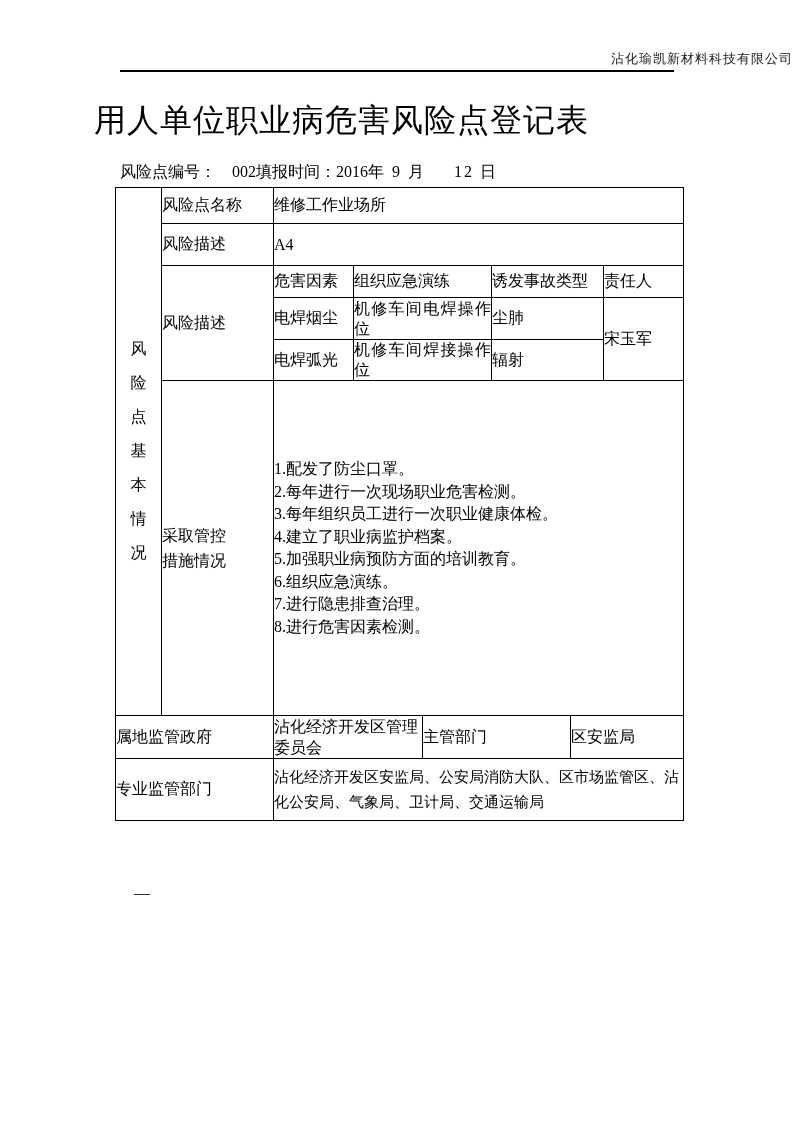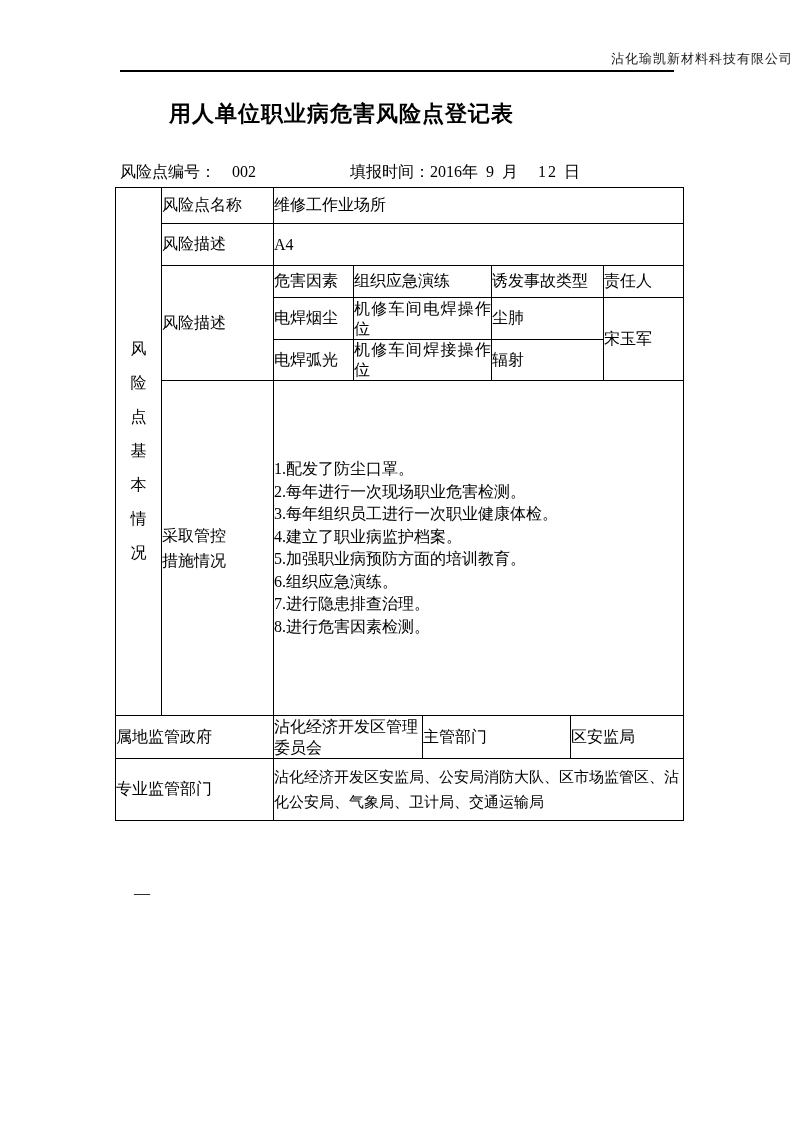--- a/index.html
+++ b/index.html
@@ -32,37 +32,37 @@
     height: 2px;
     background: #000;
   }
 
   .doc-title {
     position: absolute;
     top: 99px;
     left: 0;
     width: 683px;
     text-align: center;
-    font-size: 22px;
-    font-weight: bold;
+    font-size: 32px;
+    font-weight: normal;
     letter-spacing: 1px;
   }
 
   .meta-row {
     position: absolute;
     top: 162px;
     left: 120px;
     width: 568px;
     font-size: 16px;
     white-space: nowrap;
   }
   .meta-row .v-risk-no { margin-left: 16px; }
-  .meta-row .date-part1 { margin-left: 94px; }
+  .meta-row .date-part1 { }
   .meta-row .date-part2 { letter-spacing: 2px; }
-  .meta-row .date-part3 { margin-left: 18px; letter-spacing: 2px; }
+  .meta-row .date-part3 { margin-left: 28px; letter-spacing: 2px; }
 
   table.main-table {
     position: absolute;
     top: 187px;
     left: 115px;
     width: 568px;
     border-collapse: collapse;
     table-layout: fixed;
     font-size: 16px;
   }

